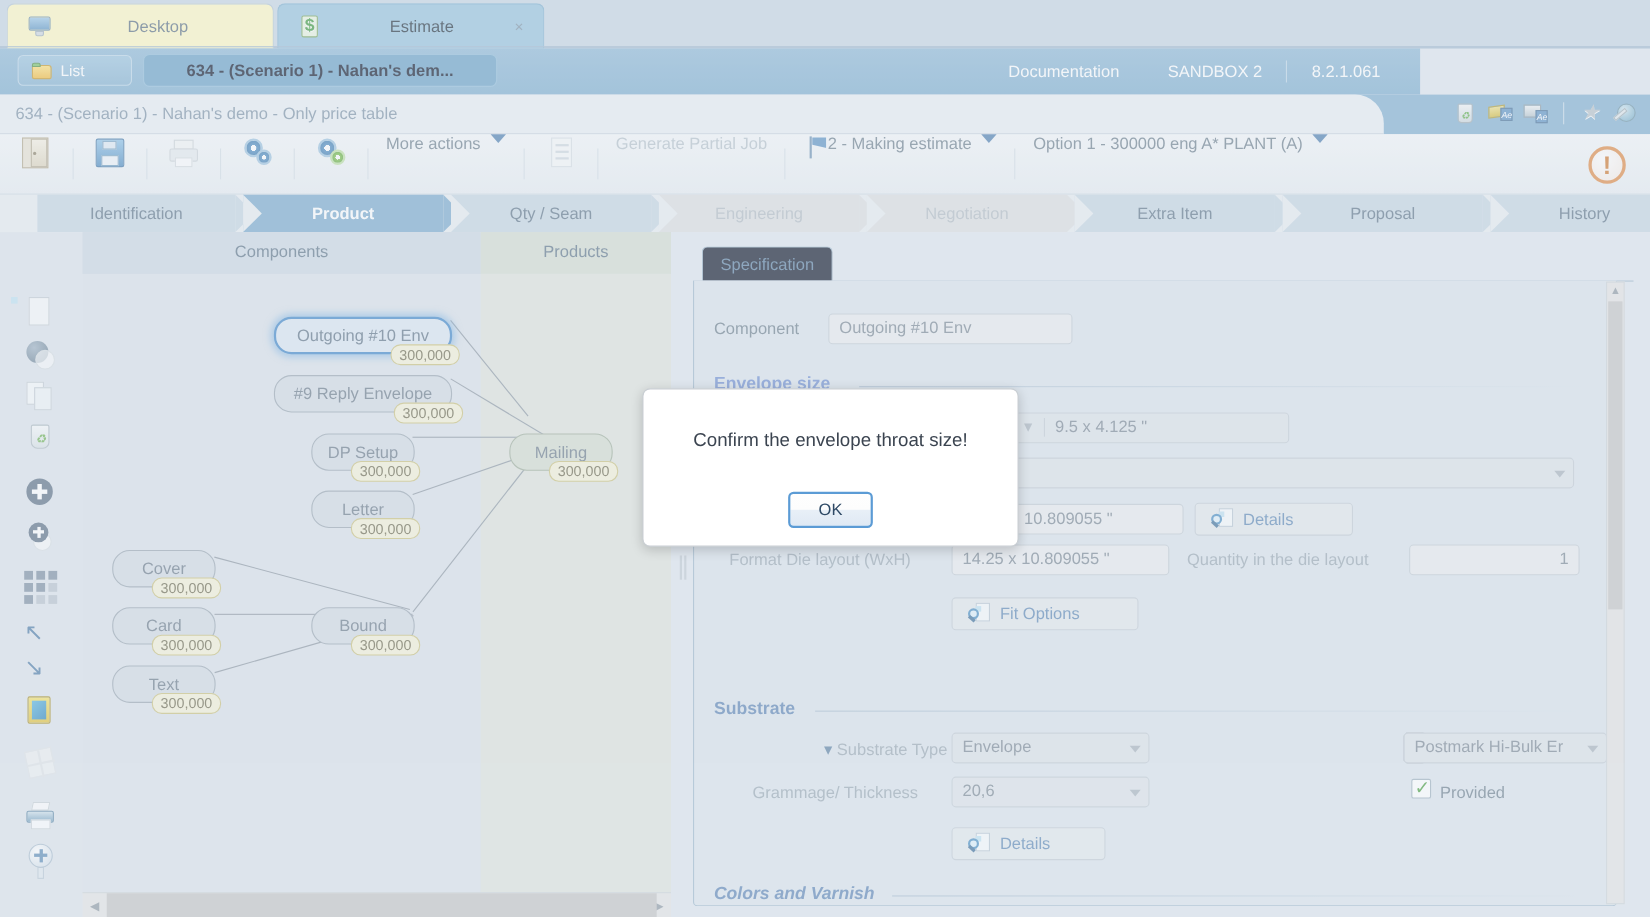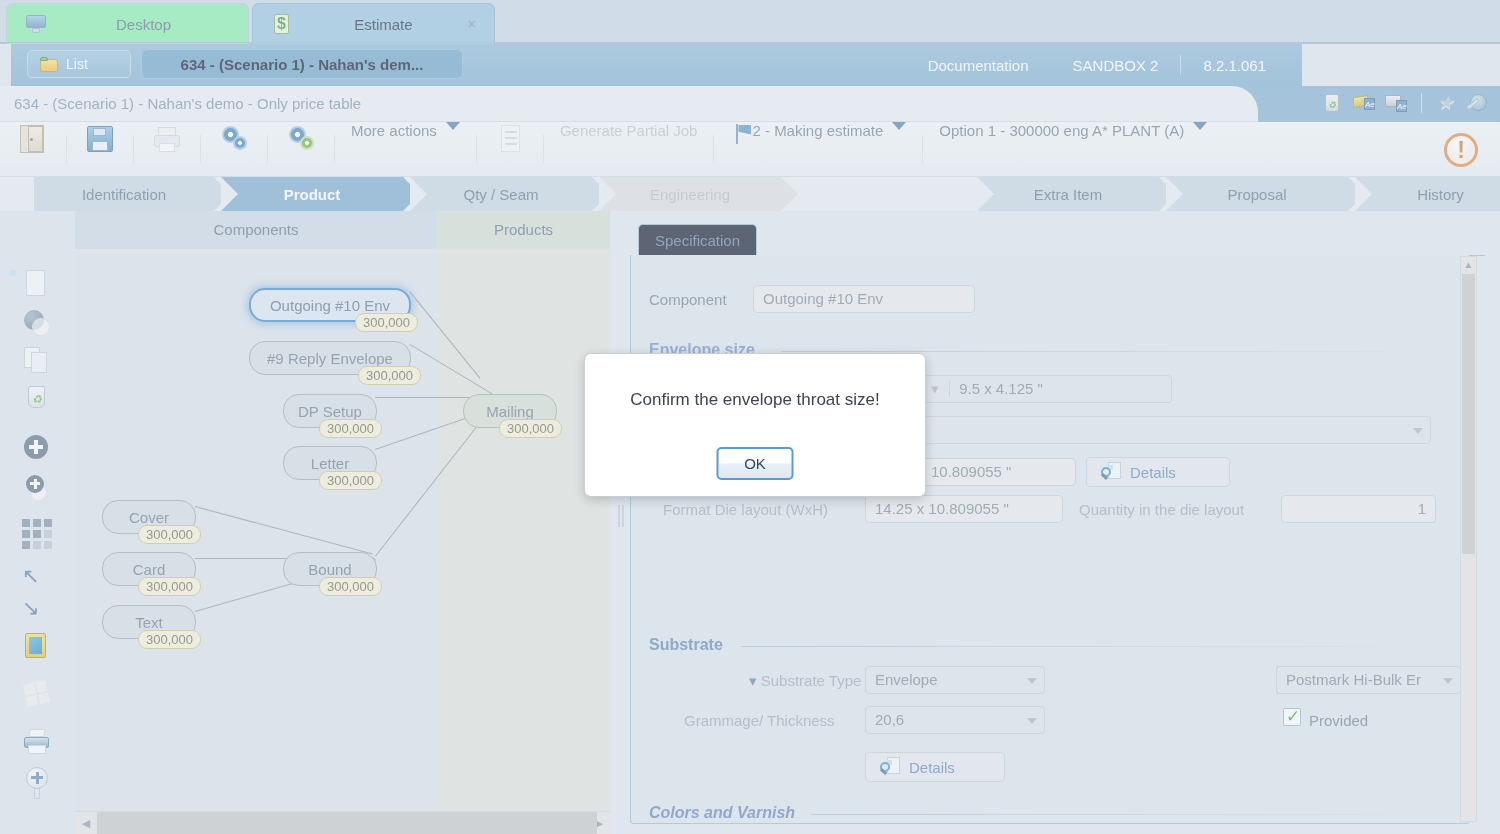--- a/index.html
+++ b/index.html
@@ -25,41 +25,41 @@
     content:""; position:absolute; left:0; right:0; bottom:0; height:1px; background:#9db6cc;
   }
   .btab {
     position: absolute; top: 3px; height: 41px;
     border: 1px solid #b3c6d6; border-bottom: none;
     border-radius: 7px 7px 0 0;
     display: flex; align-items: center; gap: 10px;
     padding: 0 18px;
     font-size: 15px; color: #5c6f80;
   }
-  .btab.inactive { left: 6px; width: 243px; background: #86efac; }
+  .btab.inactive { left: 6px; width: 243px; background: #fef9c3; }
   .btab.active   { left: 252px; width: 243px; background: #97c3dd; color: #22313d;
                    border-color:#7fb0cf; }
   .btab .tlabel { flex: 1; text-align: center; }
   .btab .tclose { color:#7d93a5; font-size: 14px; margin-left: -6px; }
   .tab-ico { width: 22px; height: 20px; position: relative; flex: 0 0 auto; }
   
   .ico-monitor .scr { position:absolute; left:1px; top:1px; width:20px; height:13px;
       background: linear-gradient(#9fc9e8,#5f97c4); border:1px solid #6f91ab; border-radius:2px;}
   .ico-monitor .std { position:absolute; left:7px; top:14px; width:8px; height:5px;
       background:#cfd9e0; border:1px solid #9fb0bd; border-radius: 0 0 2px 2px;}
   
   .ico-money .bill { position:absolute; left:3px; top:0px; width:15px; height:20px;
       background:#e8f3e0; border:1px solid #7aa85f; border-radius:2px;}
   .ico-money .dol { position:absolute; left:0; top:0; width:21px; height:20px;
       color:#3f9a3f; font-weight:bold; font-size:16px; text-align:center; line-height:19px;
       text-shadow: 0 1px 0 #ffffff;}
 
   
   .appbar {
-    position: absolute; top: 44px; left: 11px; width: 1291px; height: 42px;
+    position: absolute; top: 44px; left: 0; width: 1291px; height: 42px;
     background: linear-gradient(#8fb9d6, #7fafd0);
   }
   .btn-list {
     position: absolute; left: 16px; top: 6px; height: 28px; width: 104px;
     background: linear-gradient(#9cc4de,#86b3d1);
     border: 1px solid #bcd6e8; border-radius: 5px;
     display: flex; align-items: center; gap: 8px; padding-left: 12px;
     color: #fff; font-size: 14px;
   }
   .folder-ico { width:18px; height:15px; position:relative; }
@@ -504,20 +504,25 @@
       <div class="step normal" style="left:384px; width:182px;">
           <i class="notch"></i>
           <span>Qty / Seam</span>
           <i class="chev"></i>
         </div>
       <div class="step disabled" style="left:573px; width:182px;">
           <i class="notch"></i>
           <span>Engineering</span>
           <i class="chev"></i>
         </div>
+      <div class="step disabled" style="left:762px; width:182px;">
+          <i class="notch"></i>
+          <span>Negotiation</span>
+          <i class="chev"></i>
+        </div>
       <div class="step normal" style="left:951px; width:182px;">
           <i class="notch"></i>
           <span>Extra Item</span>
           <i class="chev"></i>
         </div>
       <div class="step normal" style="left:1140px;width:182px;">
           <i class="notch"></i>
           <span>Proposal</span>
           <i class="chev"></i>
         </div>
@@ -665,20 +670,29 @@
                 <i class="hdl"></i>
               </span>
             <span>Details</span>
           </div>
 
           <div class="lbl disabled" style="left:32px; top:246px;">Format Die layout (WxH)</div>
           <div class="fld" style="left:234px; top:240px; width:198px;">14.25 x 10.809055 "</div>
           <div class="lbl disabled" style="left:448px; top:246px;">Quantity in the die layout</div>
           <div class="fld right" style="left:650px; top:240px; width:155px;">1</div>
 
+          <div class="btn-ghost" style="left:234px; top:288px; width:170px;">
+            <span class="mag">
+                <i class="pg"></i>
+                <i class="cr"></i>
+                <i class="lens"></i>
+                <i class="hdl"></i>
+              </span>
+            <span>Fit Options</span>
+          </div>
 
           <div class="sect-title" style="left:18px; top:381px;">Substrate</div>
           <div class="sect-line" style="left:110px; top:391px; width:700px;"></div>
 
           <div class="lbl disabled" style="left:118px; top:417px;">
             <span style="color:#5d82a3;">▾</span> <span>Substrate Type</span>
           </div>
           <div class="ddl" style="left:234px; top:411px; width:180px;">
             <span>Envelope</span>
             <i class="dcar"></i>

